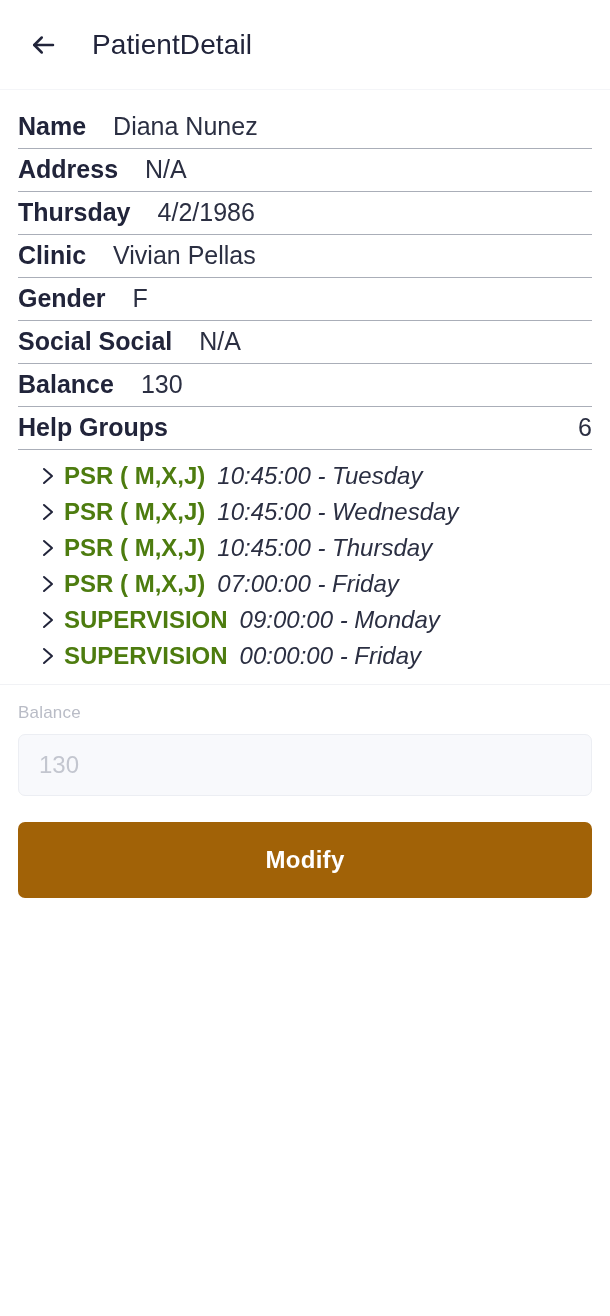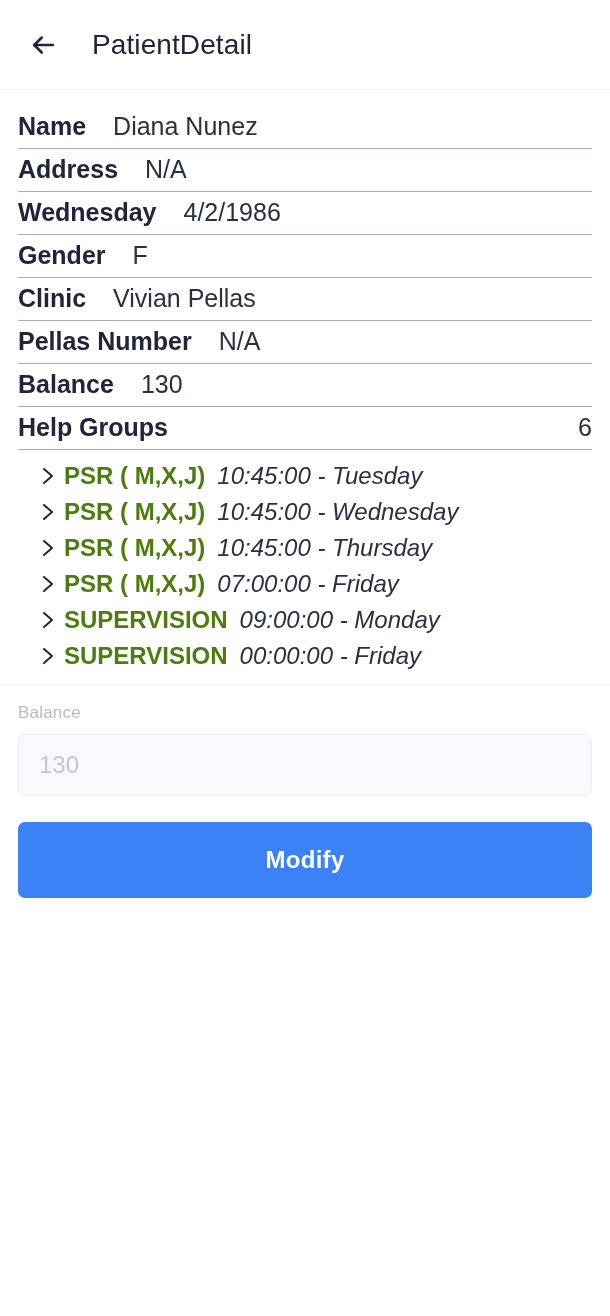--- a/index.html
+++ b/index.html
@@ -144,21 +144,21 @@
   }
   .field-input::placeholder { color: #c3c6cf; }
 
   
   .btn-block { padding: 26px 18px 0 18px; }
   .modify-btn {
     width: 100%;
     height: 76px;
     border: none;
     border-radius: 7px;
-    background: #3b82f6;
+    background: #a16207;
     color: #ffffff;
     font-family: "Liberation Sans", sans-serif;
     font-size: 24px;
     font-weight: 700;
     letter-spacing: 0.3px;
     cursor: pointer;
   }
 </style>
 </head>
 <body>
@@ -183,36 +183,36 @@
       <span class="detail-label">Name</span>
       <span class="detail-value">Diana  Nunez</span>
     </div>
 
     <div class="detail-row">
       <span class="detail-label">Address</span>
       <span class="detail-value">N/A</span>
     </div>
 
     <div class="detail-row">
-      <span class="detail-label">Wednesday</span>
+      <span class="detail-label">Thursday</span>
       <span class="detail-value">4/2/1986</span>
+    </div>
+
+    <div class="detail-row">
+      <span class="detail-label">Clinic</span>
+      <span class="detail-value">Vivian Pellas</span>
     </div>
 
     <div class="detail-row">
       <span class="detail-label">Gender</span>
       <span class="detail-value">F</span>
     </div>
 
     <div class="detail-row">
-      <span class="detail-label">Clinic</span>
-      <span class="detail-value">Vivian Pellas</span>
-    </div>
-
-    <div class="detail-row">
-      <span class="detail-label">Pellas Number</span>
+      <span class="detail-label">Social Social</span>
       <span class="detail-value">N/A</span>
     </div>
 
     <div class="detail-row">
       <span class="detail-label">Balance</span>
       <span class="detail-value">130</span>
     </div>
 
 
     <div class="detail-row">

